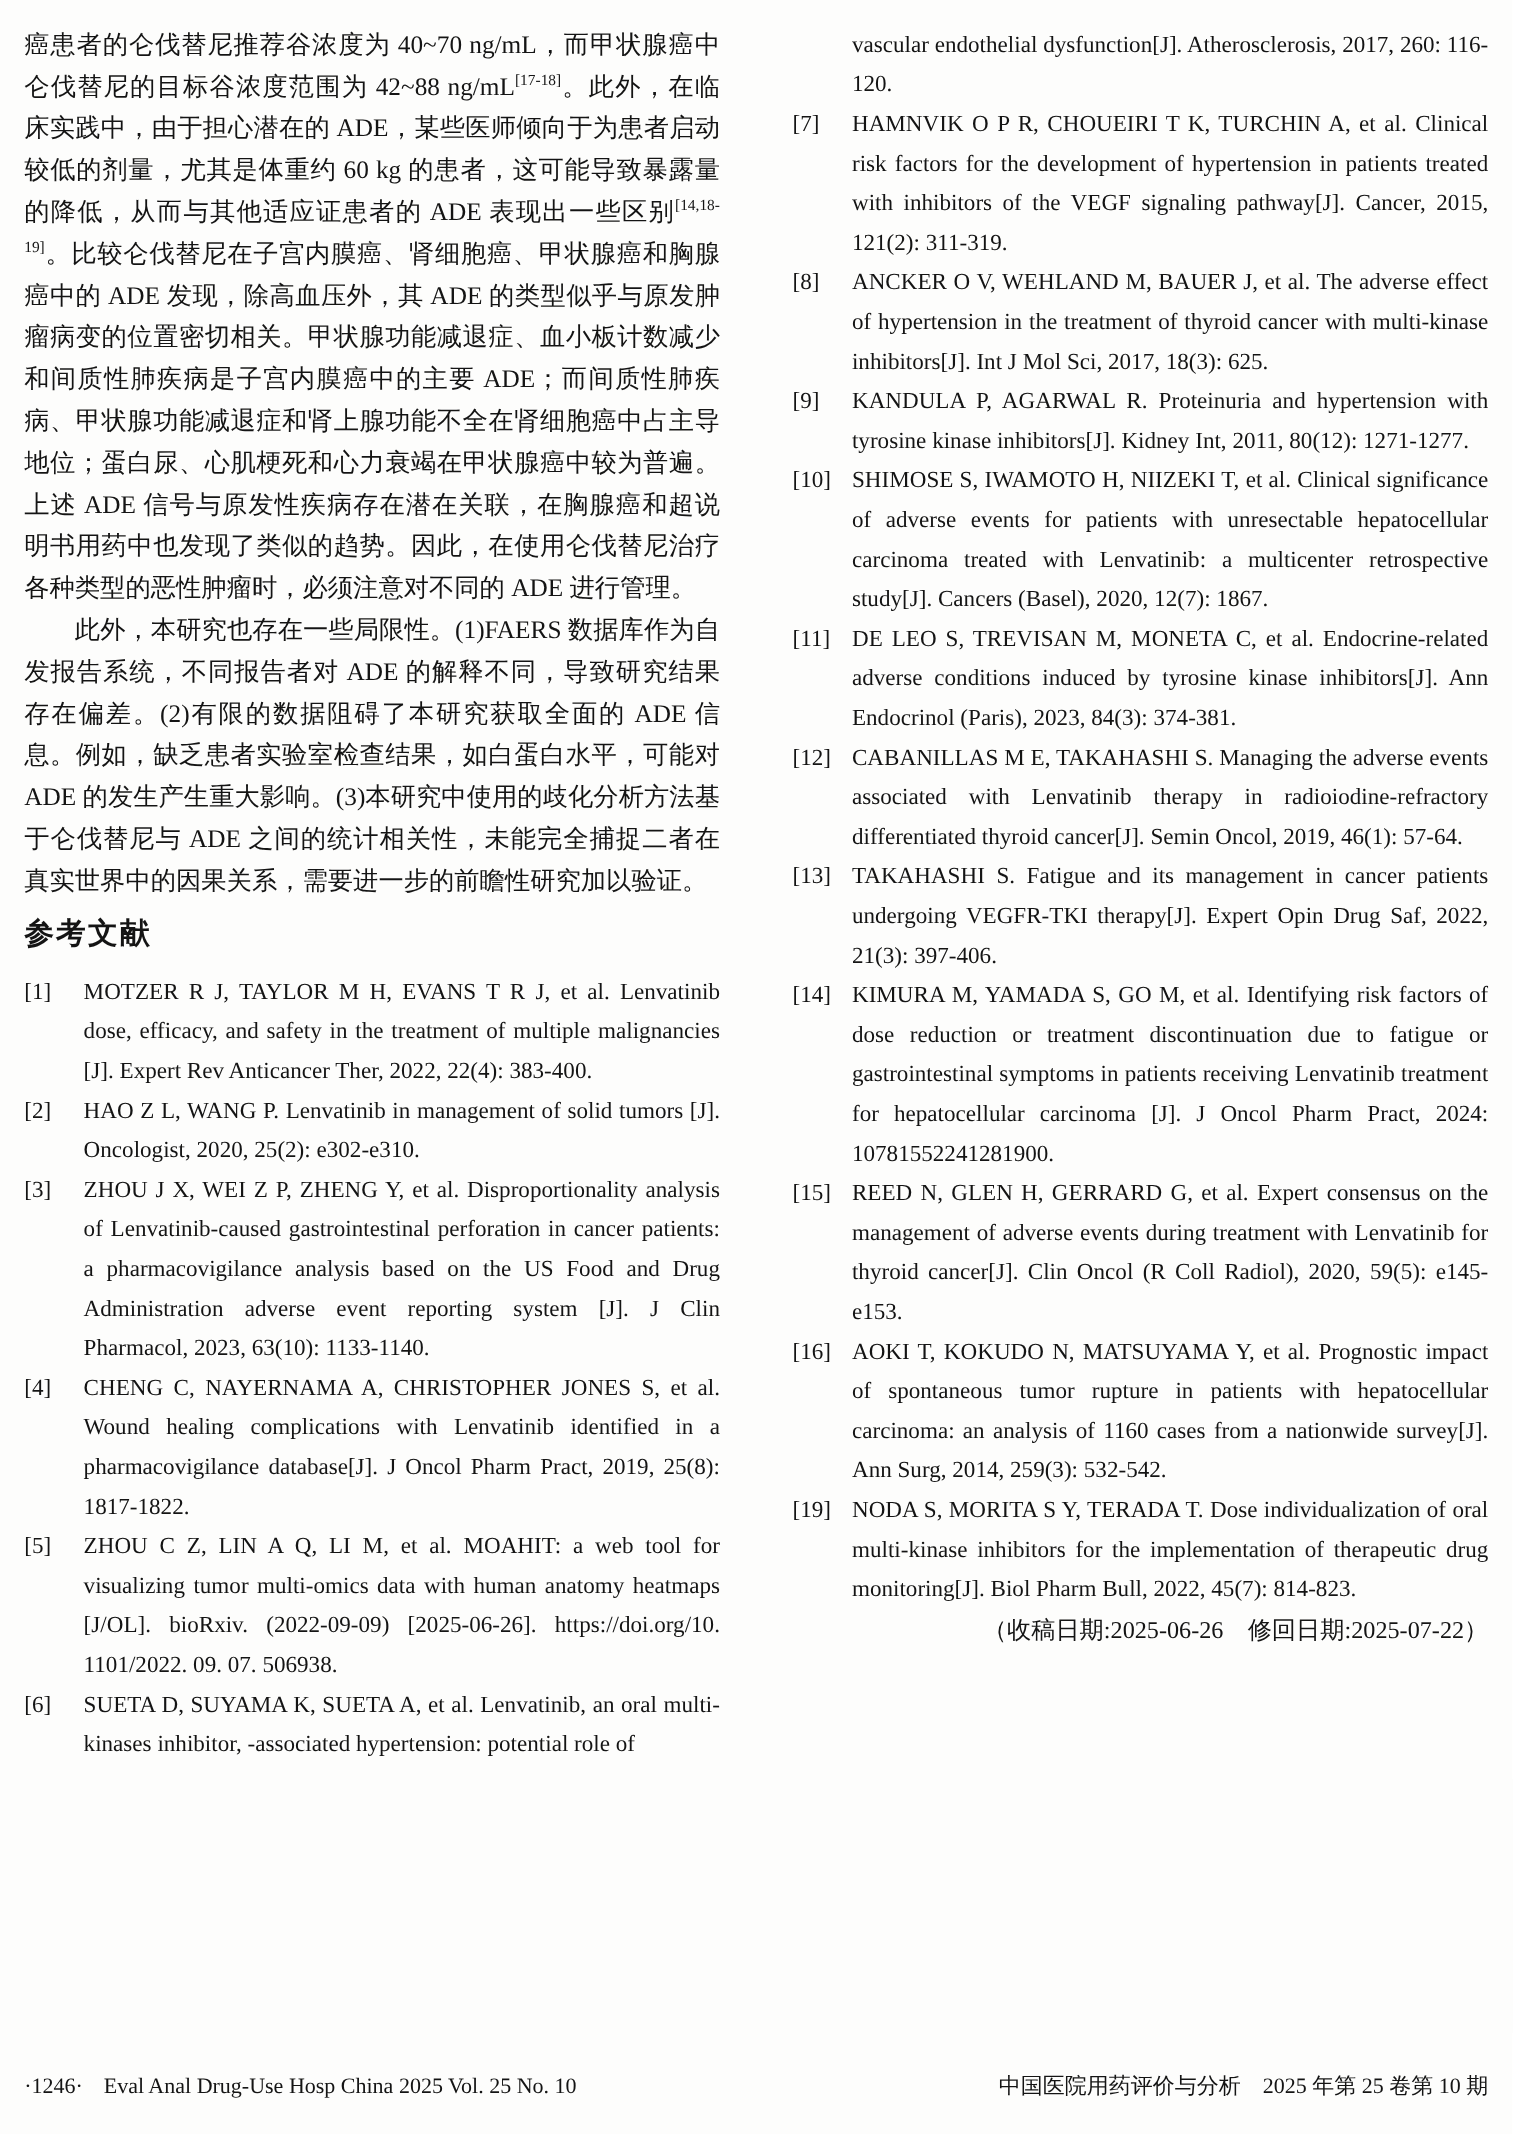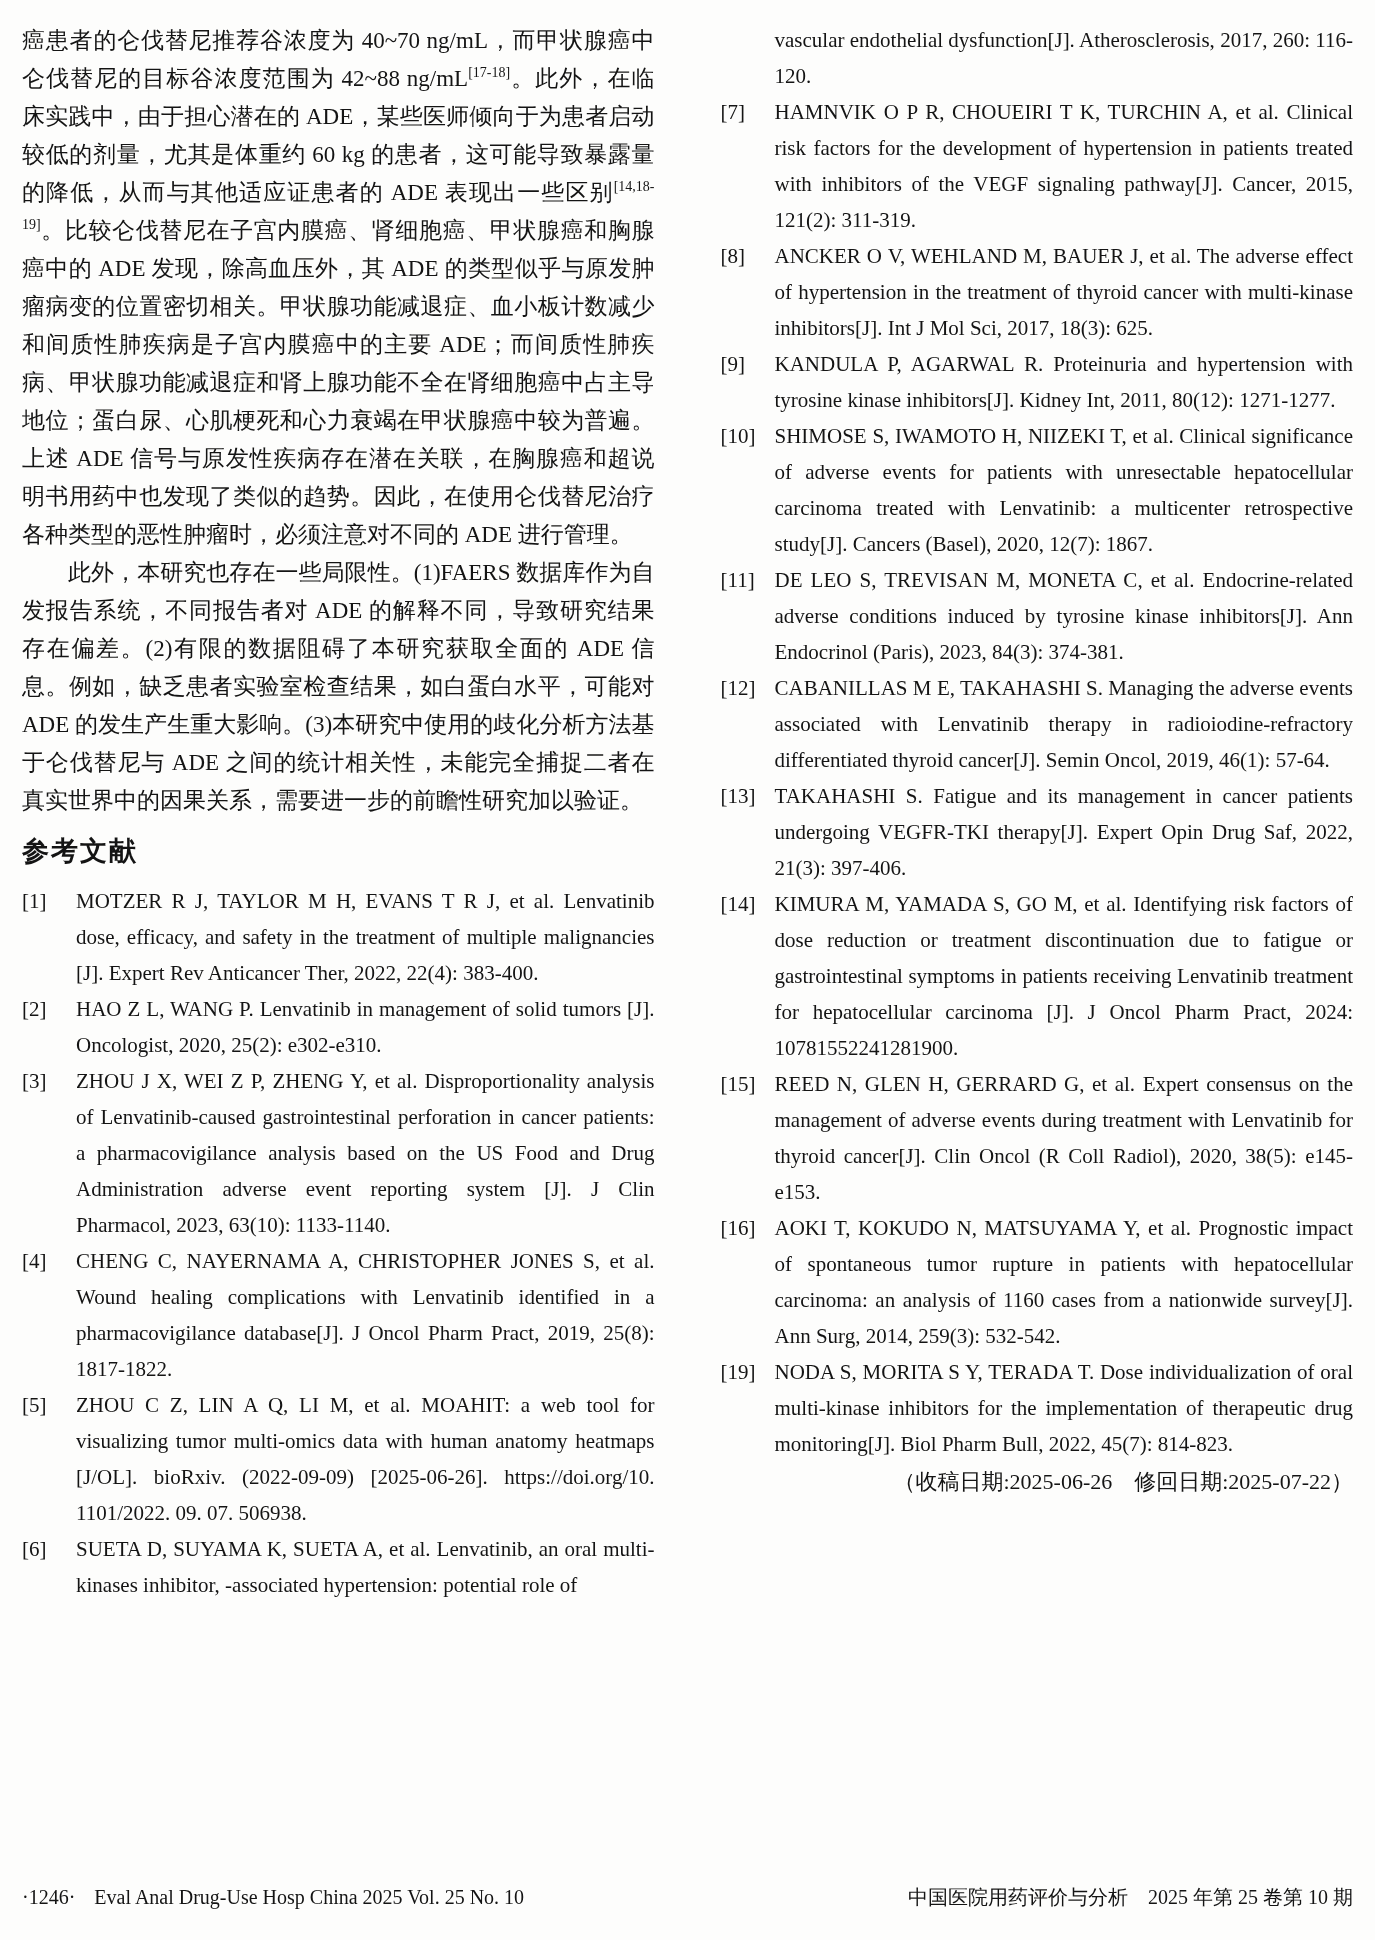--- a/index.html
+++ b/index.html
@@ -31,21 +31,21 @@
     text-align: justify;
   }
   .body-para.indent { text-indent: 46px; }
   sup.cite {
     font-size: 14px;
     line-height: 0;
     vertical-align: super;
   }
 
   .ref-heading {
-    font-family: Liberation Sans, sans-serif;
+    font-family: Liberation Mono, monospace;
     font-weight: 700;
     font-size: 27px;
     line-height: 44px;
     margin: 9px 0 10px 0;
     letter-spacing: 2px;
   }
 
   .ref-item {
     position: relative;
     padding-left: 54px;
@@ -145,21 +145,21 @@
           <div class="ref-item">
             <span class="ref-num">[13]</span>
             <div class="ref-text">TAKAHASHI S. Fatigue and its management in cancer patients undergoing VEGFR-TKI therapy[J]. Expert Opin Drug Saf, 2022, 21(3): 397-406.</div>
           </div>
           <div class="ref-item">
             <span class="ref-num">[14]</span>
             <div class="ref-text">KIMURA M, YAMADA S, GO M, et al. Identifying risk factors of dose reduction or treatment discontinuation due to fatigue or gastrointestinal symptoms in patients receiving Lenvatinib treatment for hepatocellular carcinoma [J]. J Oncol Pharm Pract, 2024: 10781552241281900.</div>
           </div>
           <div class="ref-item">
             <span class="ref-num">[15]</span>
-            <div class="ref-text">REED N, GLEN H, GERRARD G, et al. Expert consensus on the management of adverse events during treatment with Lenvatinib for thyroid cancer[J]. Clin Oncol (R Coll Radiol), 2020, 38(5): e145-e153.</div>
+            <div class="ref-text">REED N, GLEN H, GERRARD G, et al. Expert consensus on the management of adverse events during treatment with Lenvatinib for thyroid cancer[J]. Clin Oncol (R Coll Radiol), 2020, 59(5): e145-e153.</div>
           </div>
           <div class="ref-item">
             <span class="ref-num">[16]</span>
             <div class="ref-text">AOKI T, KOKUDO N, MATSUYAMA Y, et al. Prognostic impact of spontaneous tumor rupture in patients with hepatocellular carcinoma: an analysis of 1160 cases from a nationwide survey[J]. Ann Surg, 2014, 259(3): 532-542.</div>
           </div>
           <div class="ref-item">
             <span class="ref-num">[19]</span>
             <div class="ref-text">NODA S, MORITA S Y, TERADA T. Dose individualization of oral multi-kinase inhibitors for the implementation of therapeutic drug monitoring[J]. Biol Pharm Bull, 2022, 45(7): 814-823.</div>
           </div>
         </div>

